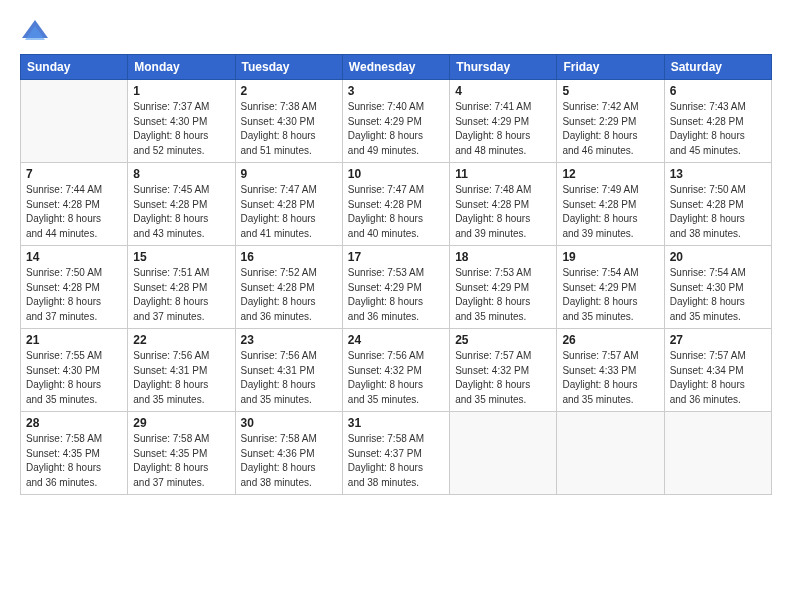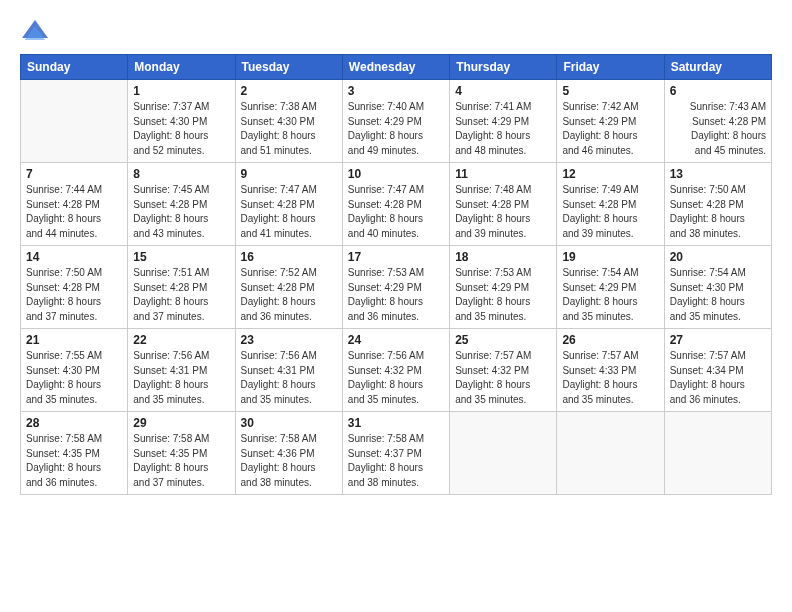--- a/index.html
+++ b/index.html
@@ -148,27 +148,27 @@
           <td>
             <span class="day-number">4</span>
             <div class="day-info" style="white-space: pre-line;">Sunrise: 7:41 AM
 Sunset: 4:29 PM
 Daylight: 8 hours
 and 48 minutes.</div>
           </td>
           <td>
             <span class="day-number">5</span>
             <div class="day-info" style="white-space: pre-line;">Sunrise: 7:42 AM
-Sunset: 4:29 PM
+Sunset: 2:29 PM
 Daylight: 8 hours
 and 46 minutes.</div>
           </td>
           <td>
             <span class="day-number">6</span>
-            <div class="day-info" style="white-space: pre-line; text-align: right;">Sunrise: 7:43 AM
+            <div class="day-info" style="white-space: pre-line;">Sunrise: 7:43 AM
 Sunset: 4:28 PM
 Daylight: 8 hours
 and 45 minutes.</div>
           </td>
         </tr>
         <tr>
           <td>
             <span class="day-number">7</span>
             <div class="day-info" style="white-space: pre-line;">Sunrise: 7:44 AM
 Sunset: 4:28 PM

